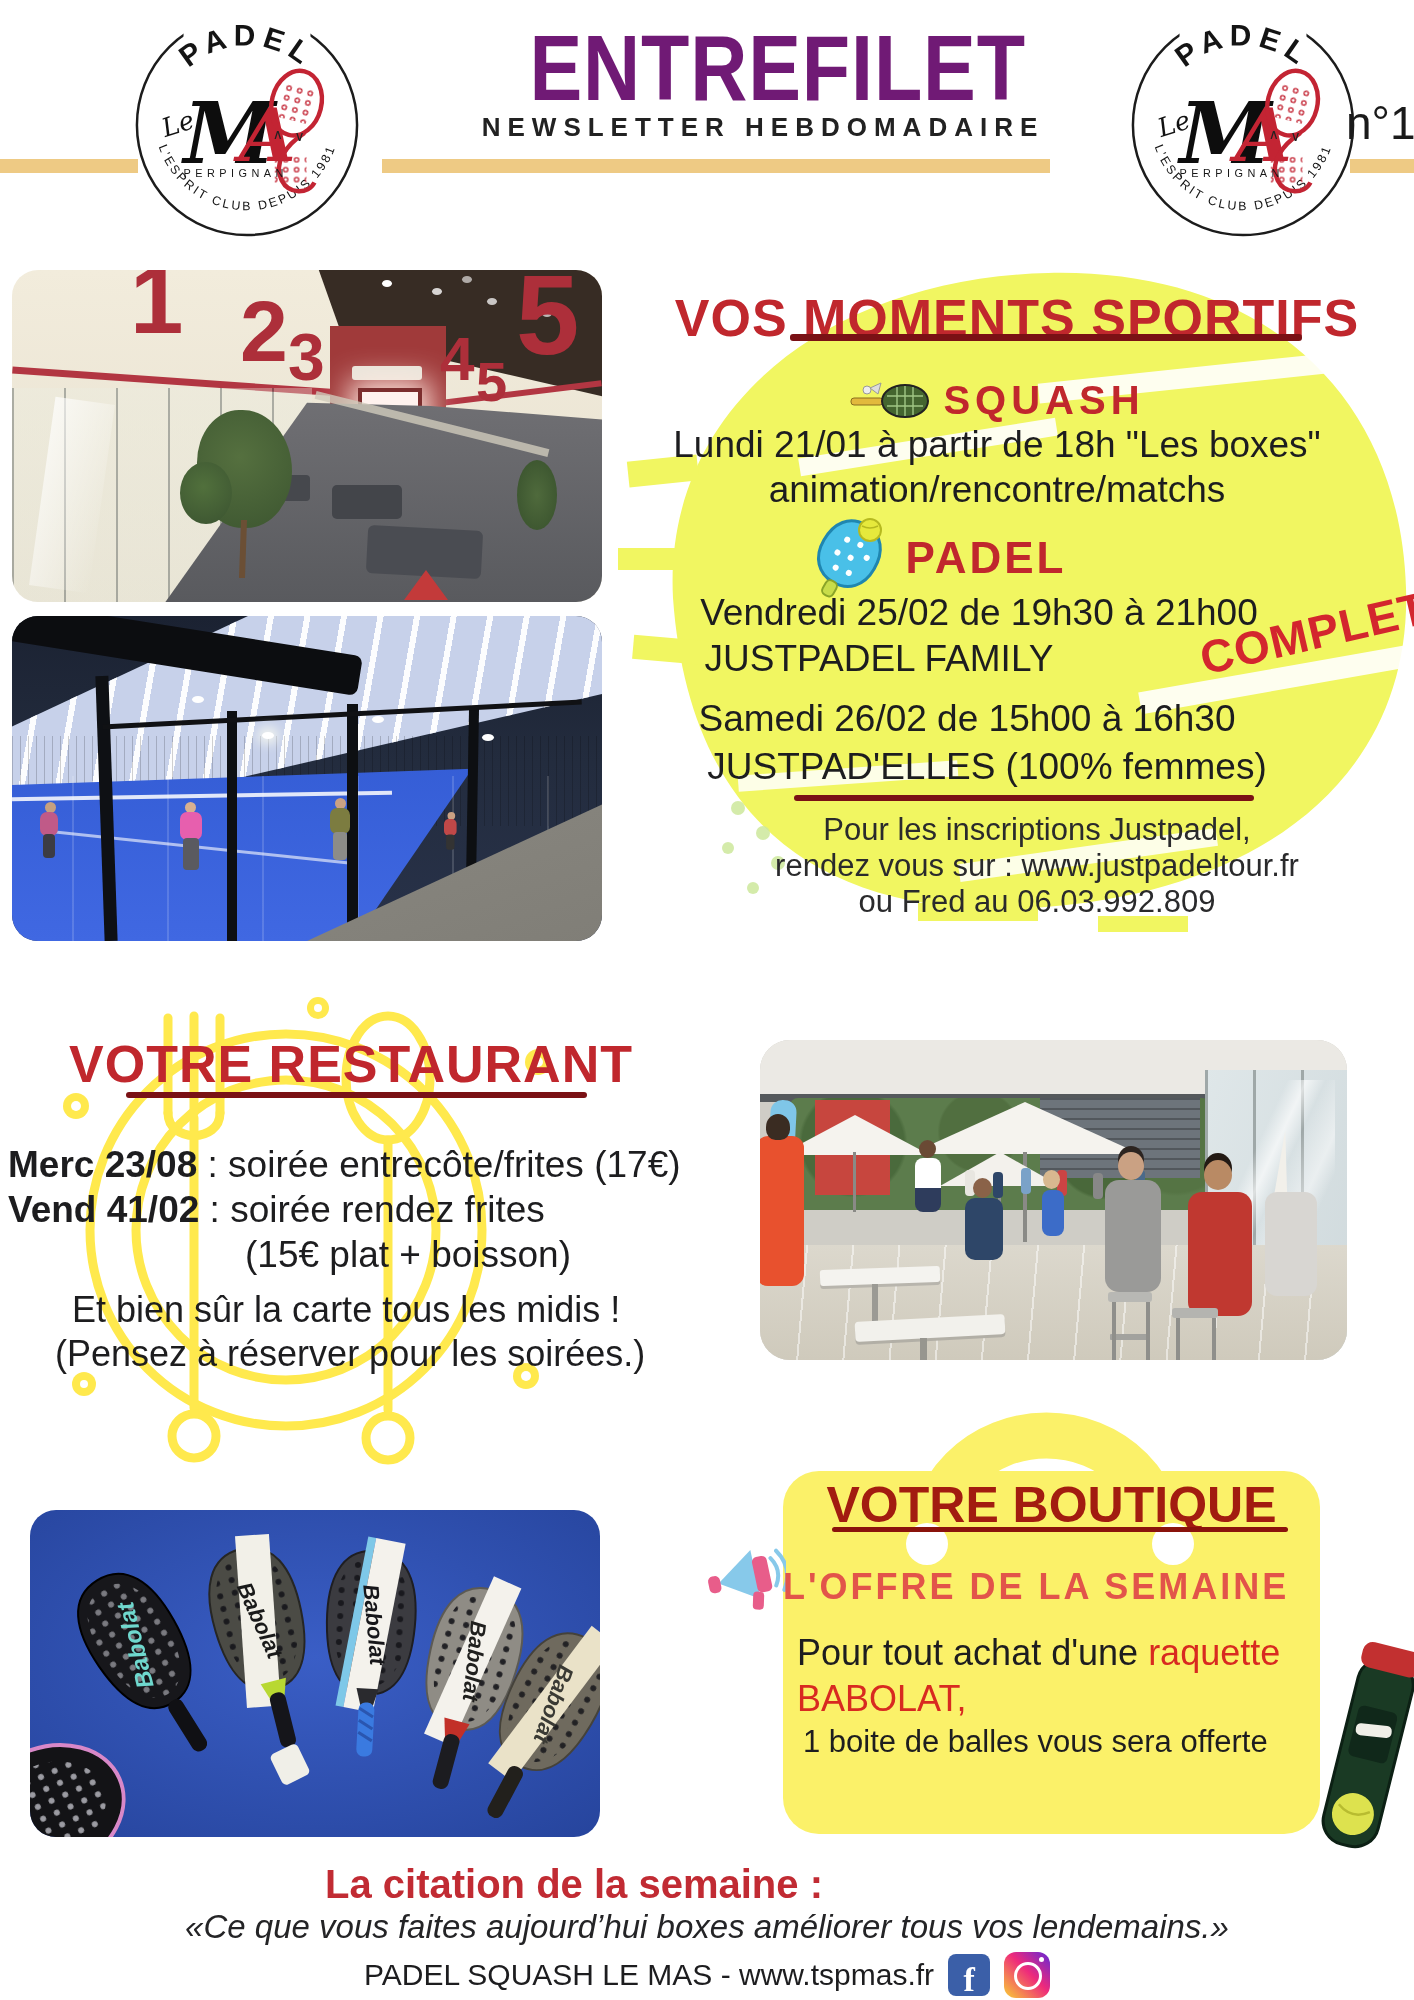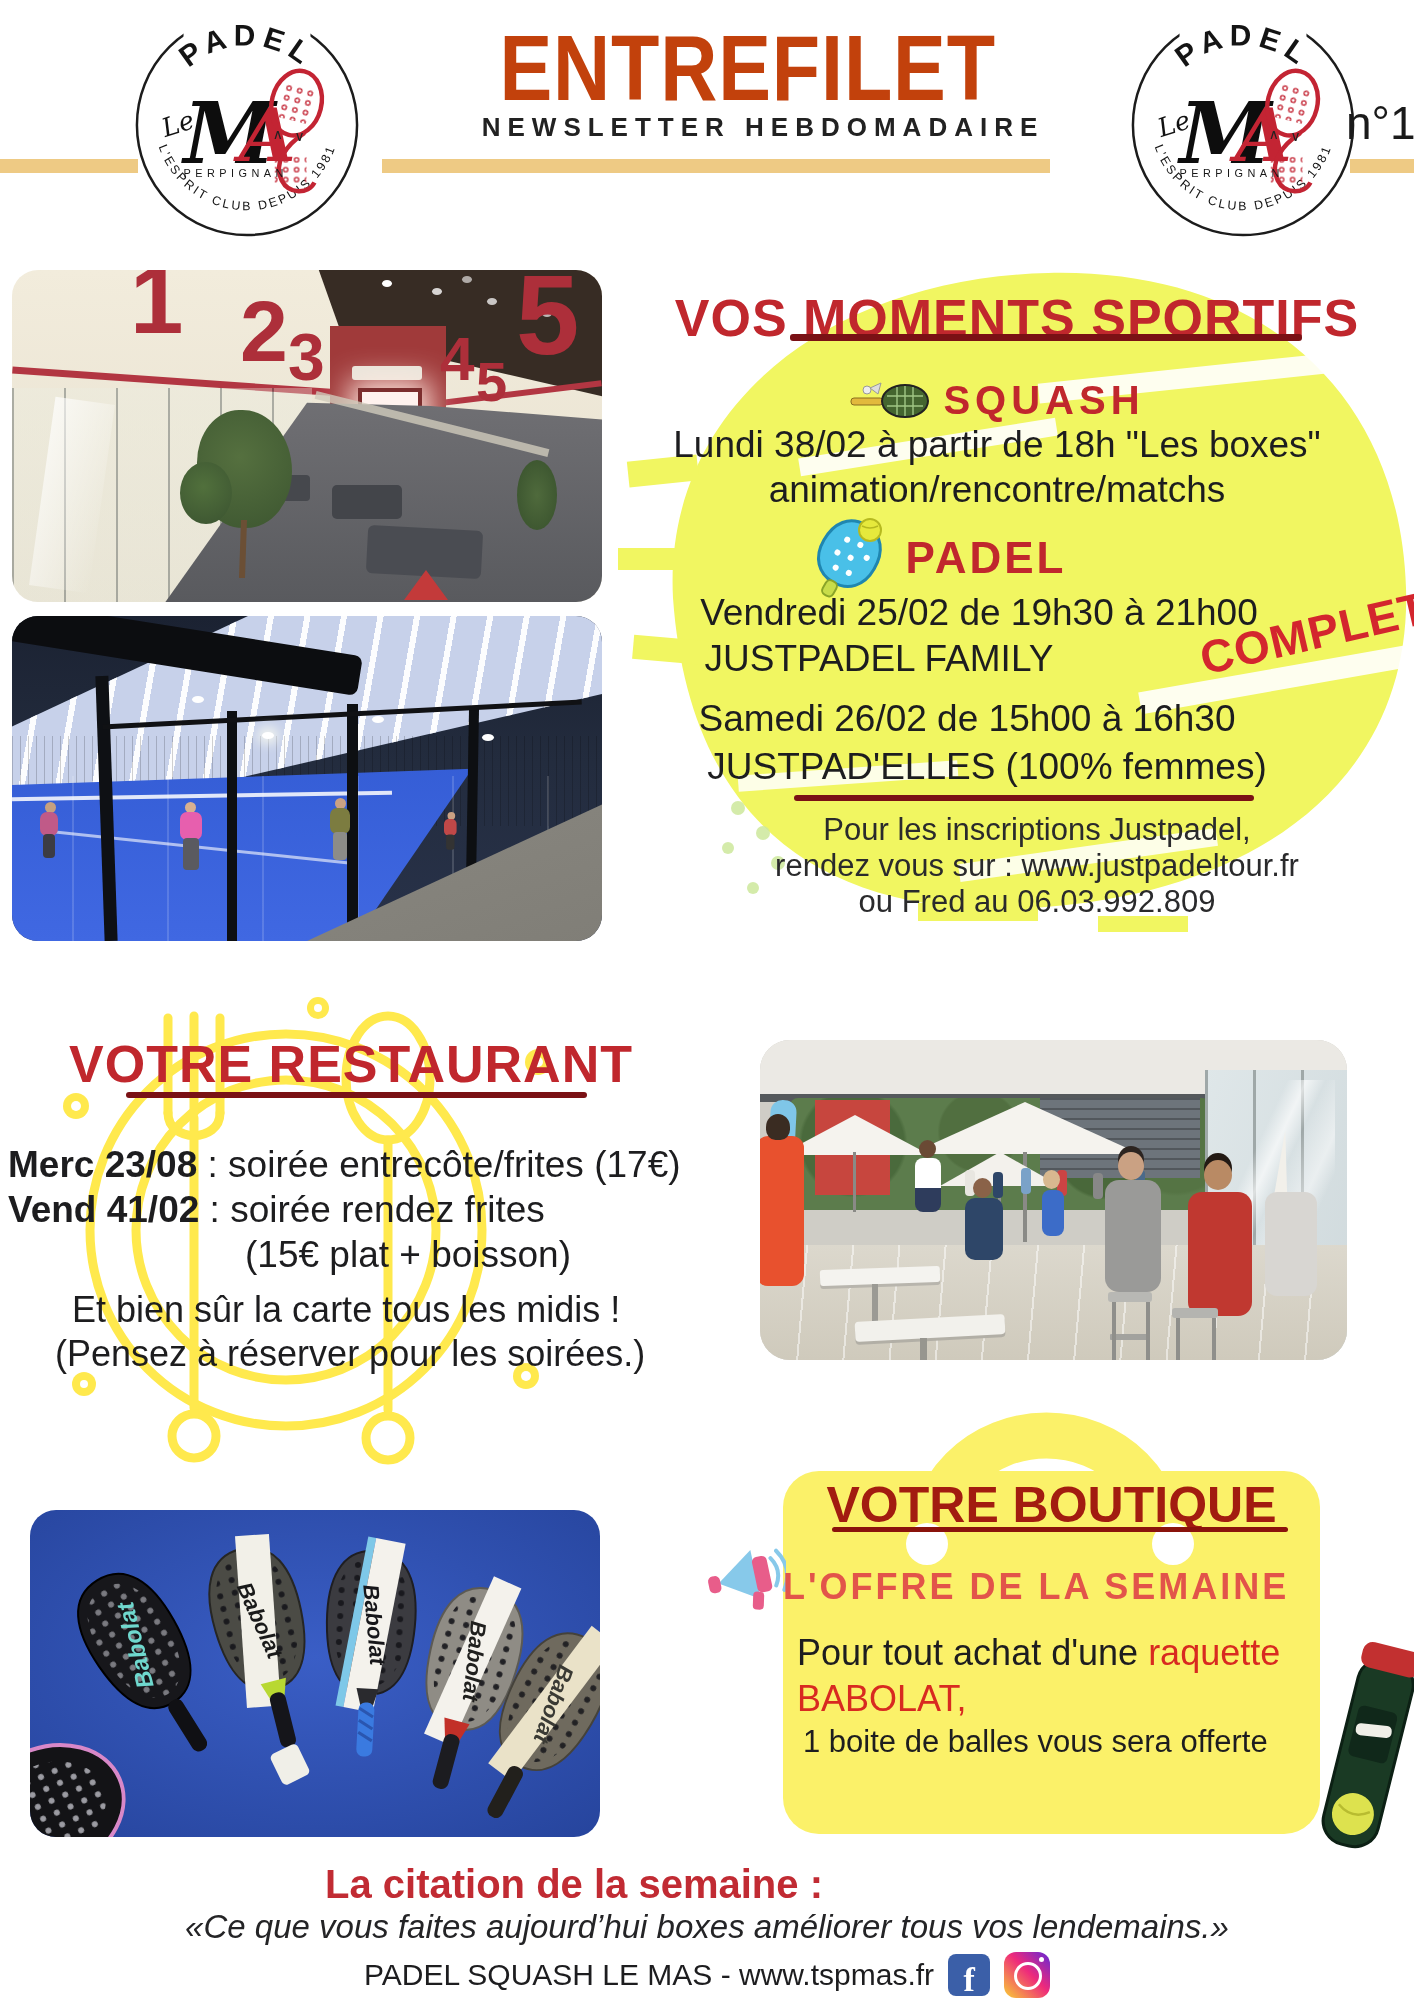--- a/index.html
+++ b/index.html
@@ -127,21 +127,21 @@
     <text x="112" y="156" font-size="74" font-style="italic" font-weight="bold" font-family="'DejaVu Serif',serif" fill="#c32433">A</text>
     <ellipse cx="170" cy="98" rx="25" ry="33" transform="rotate(14 170 98)" fill="none" stroke="#c32433" stroke-width="4.5"></ellipse>
     <rect x="154" y="80" width="34" height="36" transform="rotate(14 170 98)" fill="url(#L2p)"></rect>
     <path d="M178,128 C160,140 146,158 155,176 C162,190 182,190 188,178" fill="none" stroke="#c32433" stroke-width="4.5"></path>
     <rect x="148" y="152" width="32" height="28" fill="url(#L2p)"></rect>
     <text x="146" y="134" font-size="14" fill="#222">∧</text>
     <text x="168" y="136" font-size="14" fill="#222">∨</text>
     <text x="56" y="172" font-size="11" letter-spacing="4.5" fill="#181818">PERPIGNAN</text>
   </svg>
 
-  <div class="abs ctr" style="left:378px;top:16px;width:740px;font-size:92px;font-weight:700;color:#c2410c;letter-spacing:1px;">
+  <div class="abs ctr" style="left:408px;top:16px;width:740px;font-size:92px;font-weight:700;color:#701a75;letter-spacing:1px;">
     <span style="display:inline-block;transform:scaleX(.86);">ENTREFILET</span>
   </div>
   <div class="abs ctr" style="left:393px;top:112px;width:740px;font-size:26px;font-weight:700;letter-spacing:7px;color:#222;">NEWSLETTER HEBDOMADAIRE</div>
   <div class="abs" style="left:1346px;top:96px;font-size:46px;color:#1a1a1a;">n°1</div>
 
   <div class="photo" style="left:12px;top:270px;width:590px;height:332px;background:linear-gradient(#f2ecdc,#e7e0cf);">
     <div class="abs" style="left:0;top:0;width:100%;height:100%;clip-path:polygon(52% 0,100% 0,100% 38%,56% 20%);background:#372c24;"></div>
     <div class="abs" style="left:370px;top:10px;width:10px;height:7px;border-radius:50%;background:#fff;box-shadow:50px 8px 0 #ffffffcc, 105px 18px 0 #ffffffbb, 160px 30px 0 #ffffffaa, 80px -4px 0 #ffffff99;"></div>
     <div class="abs" style="left:0;top:108px;width:330px;height:7px;background:#b23642;transform:rotate(4deg);"></div>
     <div class="abs" style="left:430px;top:120px;width:160px;height:6px;background:#b23642;transform:rotate(-7deg);"></div>
@@ -213,21 +213,21 @@
   <div class="abs" style="left:600px;top:378px;width:794px;display:flex;justify-content:center;align-items:center;gap:10px;">
     <svg width="84" height="40" viewBox="0 0 84 40">
       <rect x="2" y="17" width="32" height="7" rx="3" fill="#e2b93c" stroke="#8a6d1f"></rect>
       <ellipse cx="56" cy="20" rx="23" ry="16" fill="#44652f" stroke="#222" stroke-width="2"></ellipse>
       <path d="M38,15 h36 M38,25 h36 M48,6 v28 M56,5 v30 M64,6 v28" stroke="rgba(200,240,170,.7)" stroke-width="1.4" fill="none"></path>
       <circle cx="18" cy="9" r="4" fill="#eee" stroke="#999"></circle>
       <path d="M21,7 L32,2 L29,13 Z" fill="#ddd" stroke="#999" stroke-width="1"></path>
     </svg>
     <span class="sec-title" style="font-size:40px;letter-spacing:5px;">SQUASH</span>
   </div>
-  <div class="evt" style="top:424px;">Lundi 38/02 à partir de 18h "Les boxes"</div>
+  <div class="evt" style="top:424px;">Lundi 21/01 à partir de 18h "Les boxes"</div>
   <div class="evt" style="top:469px;">animation/rencontre/matchs</div>
 
   <div class="abs" style="left:600px;top:514px;width:794px;display:flex;justify-content:center;align-items:center;gap:20px;transform:translateX(-60px);">
     <svg width="78" height="88" viewBox="0 0 78 88">
       <g transform="rotate(30 39 44)">
         <path d="M39,6 C58,6 68,20 68,40 C68,60 56,72 39,72 C22,72 10,60 10,40 C10,20 20,6 39,6 Z" fill="#49c0e8" stroke="#1f86b0" stroke-width="3"></path>
         <g fill="#fff">
             <circle cx="30" cy="28" r="3"></circle>
             <circle cx="44" cy="26" r="3"></circle>
             <circle cx="56" cy="34" r="3"></circle>

